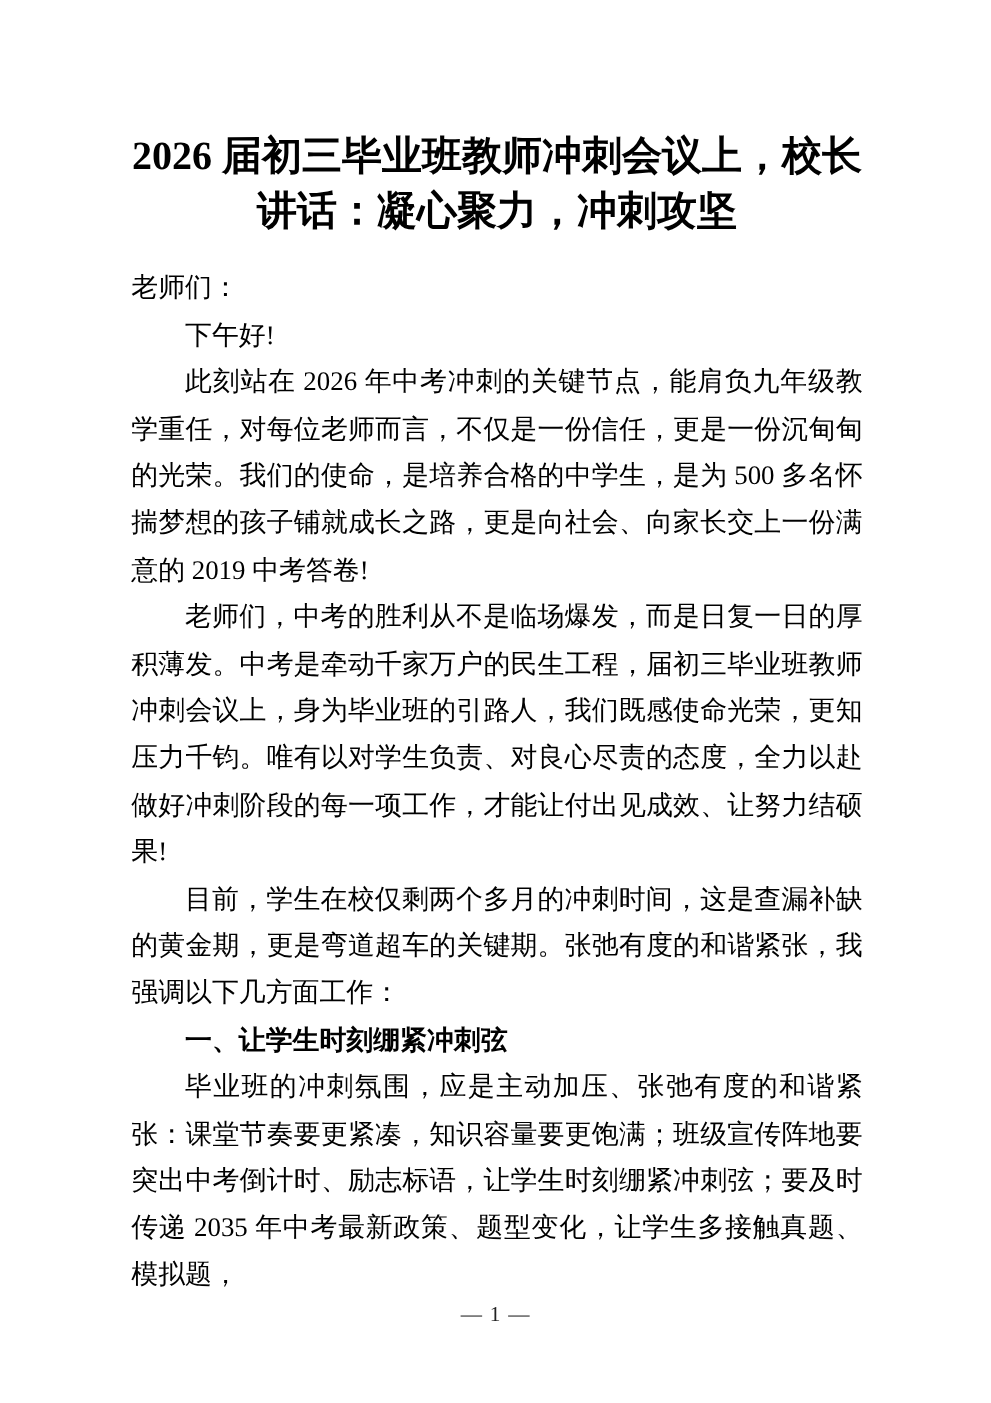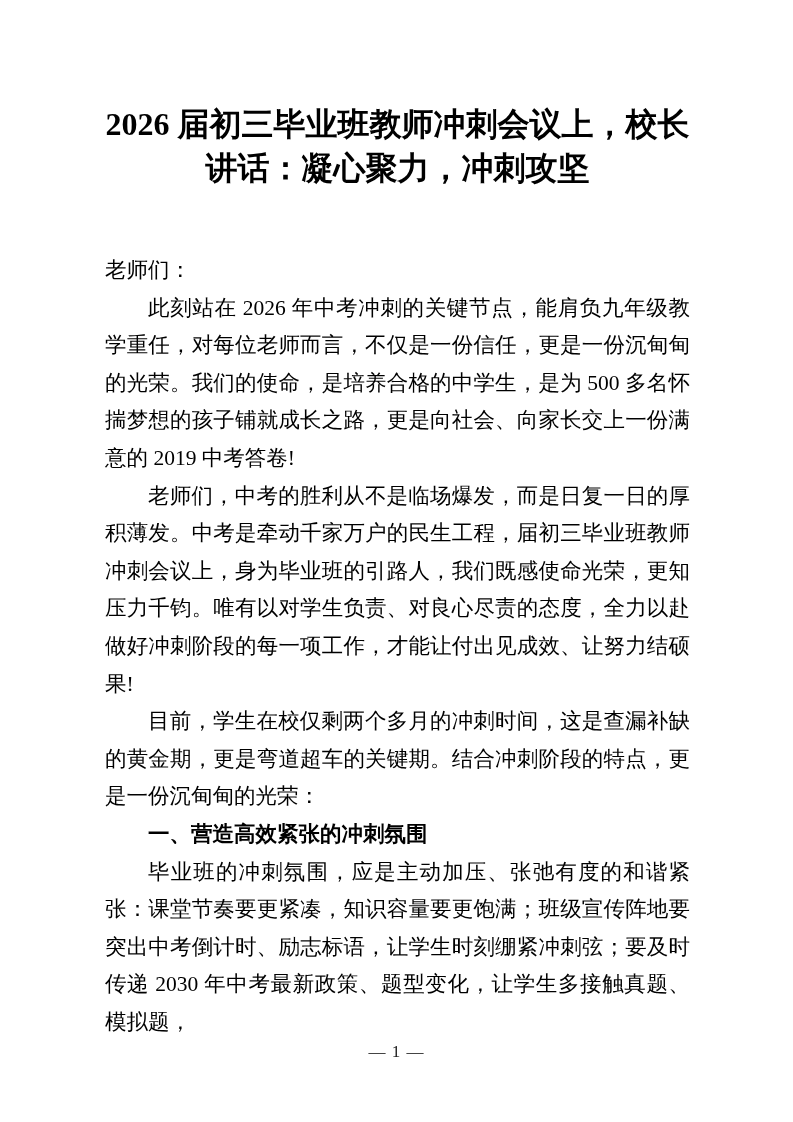--- a/index.html
+++ b/index.html
@@ -24,21 +24,21 @@
   }
   .doc-title {
     margin: 102px 0 0 0;
     font-size: 32px;
     line-height: 44px;
     font-weight: bold;
     text-align: center;
     font-family: "Liberation Serif", "DejaVu Serif", serif;
   }
   .body-text {
-    margin-top: 62px;
+    margin-top: 22px;
     font-size: 21.5px;
     line-height: 37.6px;
     text-align: justify;
     text-justify: inter-character;
   }
   .body-text p {
     margin: 0;
     padding: 0;
     text-indent: 2em;
   }
@@ -71,28 +71,29 @@
 
 <div class="page">
   <div class="content">
 
     <h1 class="doc-title">2026 届初三毕业班教师冲刺会议上，校长讲话：凝心聚力，冲刺攻坚</h1>
 
     <div class="body-text">
 
       <p class="no-indent">老师们：</p>
 
+      <p>下午好!</p>
 
       <p>此刻站在 2026 年中考冲刺的关键节点，能肩负九年级教学重任，对每位老师而言，不仅是一份信任，更是一份沉甸甸的光荣。我们的使命，是培养合格的中学生，是为 500 多名怀揣梦想的孩子铺就成长之路，更是向社会、向家长交上一份满意的 2019 中考答卷!</p>
 
       <p>老师们，中考的胜利从不是临场爆发，而是日复一日的厚积薄发。中考是牵动千家万户的民生工程，届初三毕业班教师冲刺会议上，身为毕业班的引路人，我们既感使命光荣，更知压力千钧。唯有以对学生负责、对良心尽责的态度，全力以赴做好冲刺阶段的每一项工作，才能让付出见成效、让努力结硕果!</p>
 
-      <p>目前，学生在校仅剩两个多月的冲刺时间，这是查漏补缺的黄金期，更是弯道超车的关键期。结合冲刺阶段的特点，更是一份沉甸甸的光荣：</p>
+      <p>目前，学生在校仅剩两个多月的冲刺时间，这是查漏补缺的黄金期，更是弯道超车的关键期。张弛有度的和谐紧张，我强调以下几方面工作：</p>
 
-      <h2 class="section-heading">一、营造高效紧张的冲刺氛围</h2>
+      <h2 class="section-heading">一、让学生时刻绷紧冲刺弦</h2>
 
-      <p>毕业班的冲刺氛围，应是主动加压、张弛有度的和谐紧张：课堂节奏要更紧凑，知识容量要更饱满；班级宣传阵地要突出中考倒计时、励志标语，让学生时刻绷紧冲刺弦；要及时传递 2030 年中考最新政策、题型变化，让学生多接触真题、模拟题，</p>
+      <p>毕业班的冲刺氛围，应是主动加压、张弛有度的和谐紧张：课堂节奏要更紧凑，知识容量要更饱满；班级宣传阵地要突出中考倒计时、励志标语，让学生时刻绷紧冲刺弦；要及时传递 2035 年中考最新政策、题型变化，让学生多接触真题、模拟题，</p>
 
     </div>
   </div>
 
   <div class="page-footer">— 1 —</div>
 </div>
 
 </body></html>

